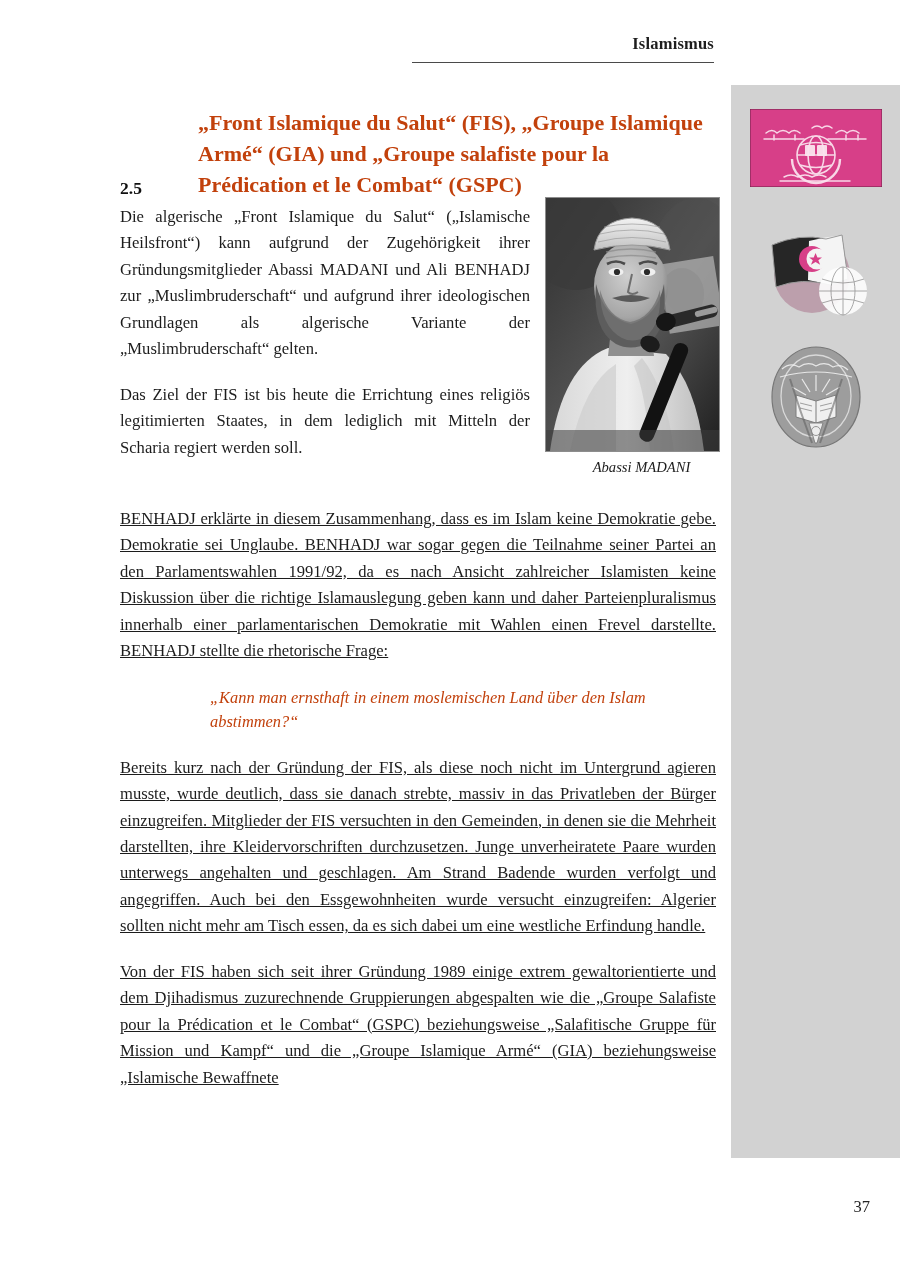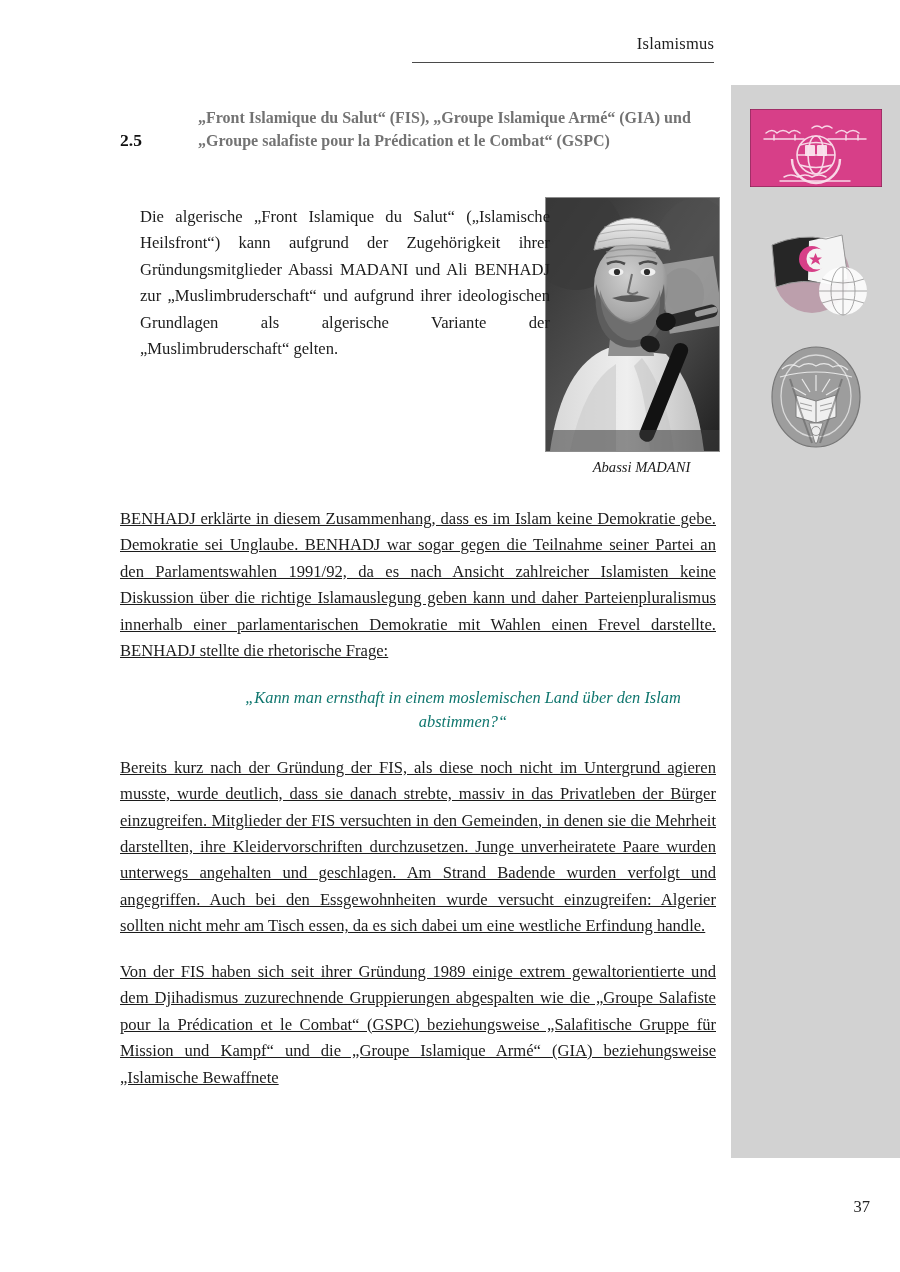--- a/index.html
+++ b/index.html
@@ -41,20 +41,21 @@
   
   .running-head {
     position: absolute;
     left: 412px;
     top: 34px;
     width: 302px;
     text-align: right;
     font-size: 16.5px;
     letter-spacing: 0.2px;
     color: #1d1d1d;
+    font-weight: bold;
   }
   .running-rule {
     position: absolute;
     left: 412px;
     top: 62px;
     width: 302px;
     height: 1.4px;
     background: #4a4a4a;
   }
 
@@ -69,38 +70,37 @@
   }
   .heading-num {
     flex: 0 0 78px;
     font-size: 17.5px;
     font-weight: bold;
     line-height: 1.42;
     color: #101010;
   }
   .heading-text {
     flex: 1 1 auto;
-    font-size: 16px;
+    font-size: 22px;
     font-weight: bold;
     line-height: 1.42;
-    color: #737373;
+    color: #c2410c;
   }
 
   
   .narrow-col {
     position: absolute;
     left: 120px;
     top: 204px;
     width: 410px;
     font-size: 16.6px;
     line-height: 1.595;
     text-align: justify;
     text-justify: inter-word;
     hyphens: manual;
-    margin-left: 20px;
   }
   .narrow-col p { margin: 0 0 19px 0; }
   .narrow-col p:last-child { margin-bottom: 0; }
 
   
   .photo-block {
     position: absolute;
     left: 545px;
     top: 197px;
     width: 193px;
@@ -131,25 +131,25 @@
     font-size: 16.6px;
     line-height: 1.595;
     text-align: justify;
     text-justify: inter-word;
   }
   .body-col p { margin: 12px 0 19px 0; text-decoration: underline; }
 
   .pull-quote {
     margin: 21px 0 21px 0;
     padding-left: 90px;
-    color: #0f766e;
+    color: #c2410c;
     font-style: italic;
     font-size: 16.4px;
     line-height: 1.46;
-    text-align: center;
+    text-align: left;
   }
 
   
   .page-number {
     position: absolute;
     left: 760px;
     top: 1197px;
     width: 110px;
     text-align: right;
     font-size: 16.5px;
@@ -335,20 +335,21 @@
       </g>
 
       <rect x="0" y="232" width="173" height="21" fill="#3c3c3c" opacity="0.55"></rect>
     </svg>
   </div>
   <div class="photo-caption">Abassi MADANI</div>
 </div>
 
 <div class="narrow-col">
   <p>Die algerische „Front Islamique du Salut“ („Islamische Heilsfront“) kann aufgrund der Zugehörigkeit ihrer Gründungsmitglieder Abassi MADANI und Ali BENHADJ zur „Muslimbruderschaft“ und aufgrund ihrer ideologischen Grundlagen als algerische Variante der „Muslimbruderschaft“ gelten.</p>
+  <p>Das Ziel der FIS ist bis heute die Errichtung eines religiös legitimierten Staates, in dem lediglich mit Mitteln der Scharia regiert werden soll.</p>
 </div>
 
 <div class="body-col">
   <p>BENHADJ erklärte in diesem Zusammenhang, dass es im Islam keine Demokratie gebe. Demokratie sei Unglaube. BENHADJ war sogar gegen die Teilnahme seiner Partei an den Parlamentswahlen 1991/92, da es nach Ansicht zahlreicher Islamisten keine Diskussion über die richtige Islamauslegung geben kann und daher Parteienpluralismus innerhalb einer parlamentarischen Demokratie mit Wahlen einen Frevel darstellte. BENHADJ stellte die rhetorische Frage:</p>
   <div class="pull-quote">„Kann man ernsthaft in einem moslemischen Land über den Islam abstimmen?“</div>
   <p>Bereits kurz nach der Gründung der FIS, als diese noch nicht im Untergrund agieren musste, wurde deutlich, dass sie danach strebte, massiv in das Privatleben der Bürger einzugreifen. Mitglieder der FIS versuchten in den Gemeinden, in denen sie die Mehrheit darstellten, ihre Kleidervorschriften durchzusetzen. Junge unverheiratete Paare wurden unterwegs angehalten und geschlagen. Am Strand Badende wurden verfolgt und angegriffen. Auch bei den Essgewohnheiten wurde versucht einzugreifen: Algerier sollten nicht mehr am Tisch essen, da es sich dabei um eine westliche Erfindung handle.</p>
   <p>Von der FIS haben sich seit ihrer Gründung 1989 einige extrem gewaltorientierte und dem Djihadismus zuzurechnende Gruppierungen abgespalten wie die „Groupe Salafiste pour la Prédication et le Combat“ (GSPC) beziehungsweise „Salafitische Gruppe für Mission und Kampf“ und die „Groupe Islamique Armé“ (GIA) beziehungsweise „Islamische Bewaffnete</p>
 </div>
 
 <div class="page-number">37</div>

